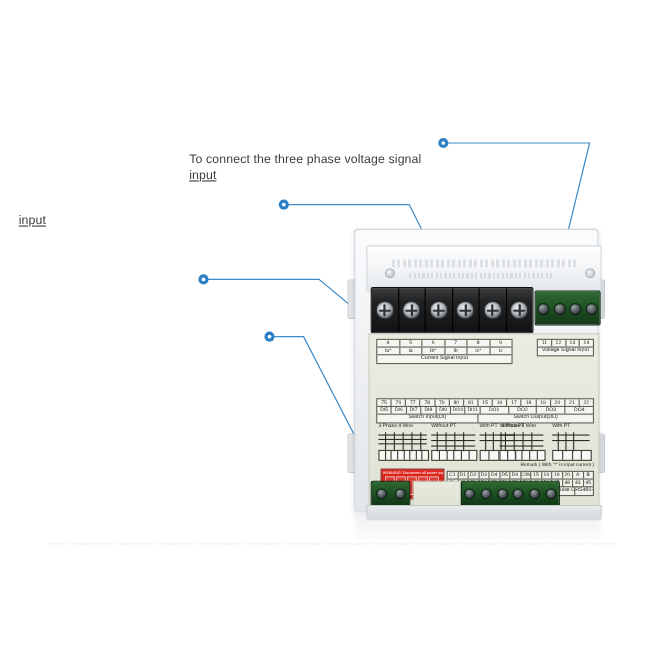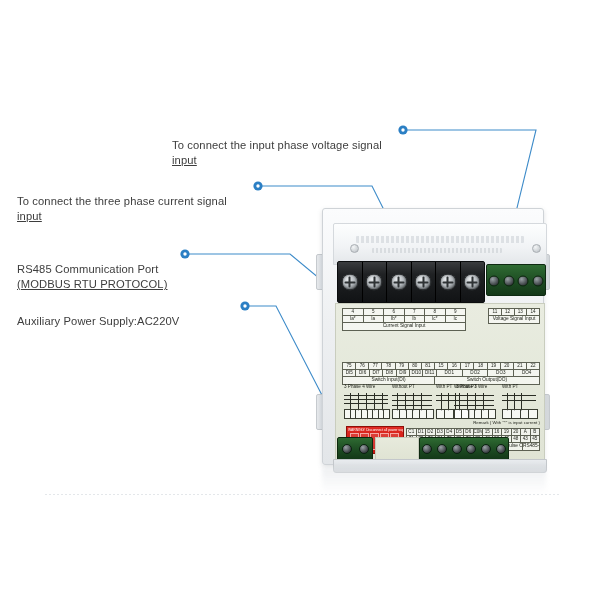--- a/index.html
+++ b/index.html
@@ -198,36 +198,30 @@
     <polyline points="403,130 536,130 506,253" fill="none" stroke="#3d8bc9" stroke-width="1.1"></polyline>
 
     <polyline points="258,186 372,186 404,250" fill="none" stroke="#3d8bc9" stroke-width="1.1"></polyline>
 
     <polyline points="185,254 290,254 497,426" fill="none" stroke="#3d8bc9" stroke-width="1.1"></polyline>
 
     <polyline points="245,306 276,306 341,432" fill="none" stroke="#3d8bc9" stroke-width="1.1"></polyline>
   </svg>
 
   <div class="callout" style="left:172px;top:122px;width:235px;">
-    <span>To connect the input phase voltage signal</span>
+    <span>To connect the three phase voltage signal</span>
     <span class="l2">input</span>
   </div>
 
   <div class="callout" style="left:17px;top:178px;width:245px;">
-    <span>To connect the three phase current signal</span>
     <span class="l2">input</span>
   </div>
 
-  <div class="callout" style="left:17px;top:246px;width:200px;">
-    <span>RS485 Communication Port</span>
-    <span class="l2">(MODBUS RTU PROTOCOL)</span>
-  </div>
 
   <div class="callout" style="left:17px;top:298px;width:235px;">
-    <span>Auxiliary Power Supply:AC220V</span>
   </div>
 
   <svg style="position:absolute;left:0;top:0;width:600px;height:600px;">
     <g>
       <circle cx="403" cy="130" r="4.6" fill="#2b7fc4"></circle>
       <circle cx="403" cy="130" r="1.7" fill="#ffffff"></circle>
       <circle cx="258" cy="186" r="4.6" fill="#2b7fc4"></circle>
       <circle cx="258" cy="186" r="1.7" fill="#ffffff"></circle>
       <circle cx="185" cy="254" r="4.6" fill="#2b7fc4"></circle>
       <circle cx="185" cy="254" r="1.7" fill="#ffffff"></circle>

